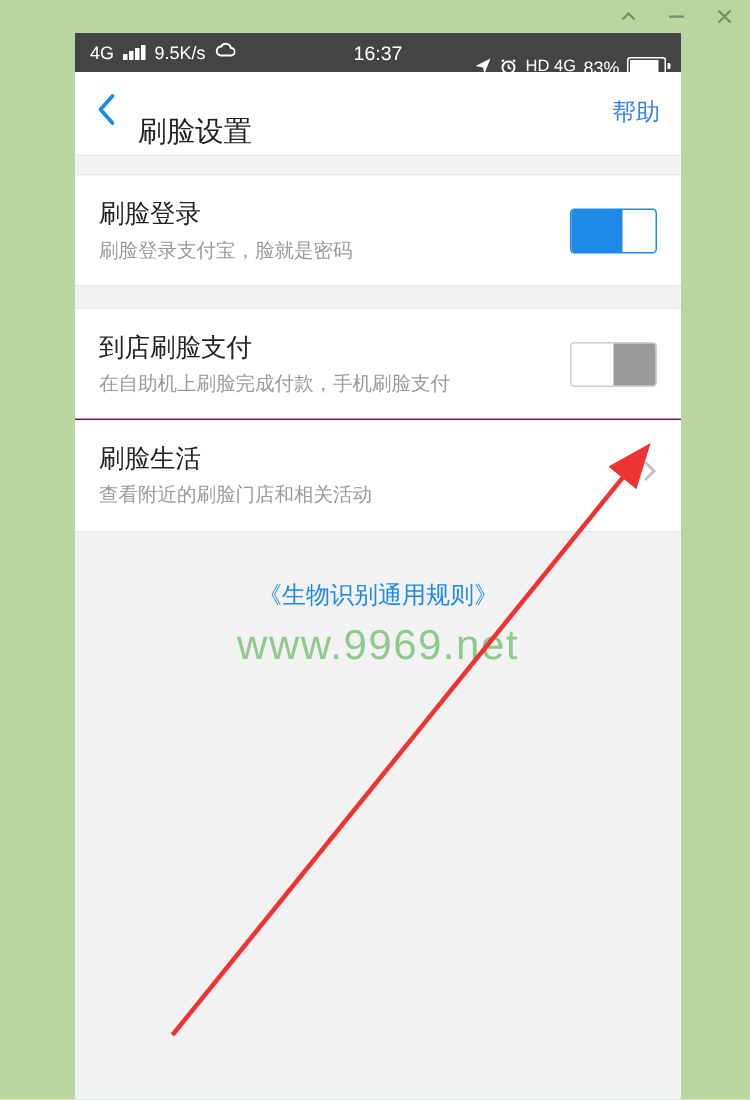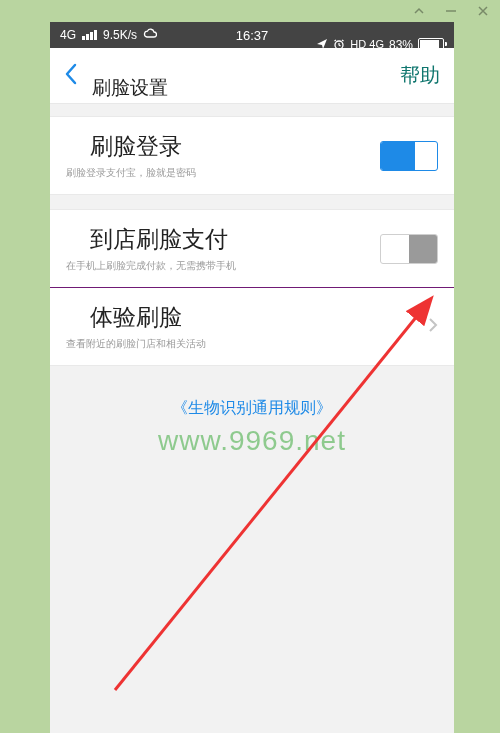--- a/index.html
+++ b/index.html
@@ -59,35 +59,35 @@
   .nav-bar {
     height: 56px;
     background: #ffffff;
     display: flex;
     align-items: center;
     padding: 0 14px;
     border-bottom: 1px solid #e8e8e8;
   }
   .nav-back { color: #1e8ae7; margin-right: 14px; }
   .nav-title { font-size: 19px; color: #222; font-weight: 500; flex: 1; margin-top: 24px; }
-  .nav-help { color: #0f766e; font-size: 20px; }
+  .nav-help { color: #3b82f6; font-size: 16px; }
 
   
   .list { margin-top: 12px; }
   .group { background: #ffffff; border-top: 1px solid #e9e9e9; border-bottom: 1px solid #e9e9e9; margin-bottom: 14px; }
   .row {
     display: flex;
     align-items: center;
     padding: 14px 16px;
     border-top: 1px solid #701a75;
   }
   .row:first-child { border-top: none; }
   .row .text-col { flex: 1; min-width: 0; }
-  .row .title { font-size: 23px; color: #222; margin-bottom: 4px; margin-left: 24px; }
-  .row .subtitle { font-size: 10px; color: #9a9a9a; line-height: 1.4; }
+  .row .title { font-size: 17px; color: #222; margin-bottom: 4px; }
+  .row .subtitle { font-size: 13px; color: #9a9a9a; line-height: 1.4; }
 
   
   .toggle {
     width: 58px; height: 30px; border: 1px solid #cfcfcf; border-radius: 3px;
     position: relative; background: #fff; flex-shrink: 0;
   }
   .toggle .knob {
     position: absolute; top: 0; bottom: 0; width: 50%;
     background: #9a9a9a;
   }
@@ -203,29 +203,29 @@
         <div class="toggle on">
             <div class="knob"></div>
           </div>
       </div>
     </div>
 
     <div class="group">
       <div class="row">
         <div class="text-col">
           <div class="title">到店刷脸支付</div>
-          <div class="subtitle">在手机上刷脸完成付款，无需携带手机</div>
+          <div class="subtitle">在自助机上刷脸完成付款，手机刷脸支付</div>
         </div>
         <div class="toggle off">
             <div class="knob"></div>
           </div>
       </div>
       <div class="row">
         <div class="text-col">
-          <div class="title">体验刷脸</div>
+          <div class="title">刷脸生活</div>
           <div class="subtitle">查看附近的刷脸门店和相关活动</div>
         </div>
         <span class="chevron">
           <svg width="10" height="16" viewBox="0 0 10 16">
               <path d="M2 2 L8 8 L2 14" stroke="#c4c4c4" stroke-width="2" fill="none"></path>
             </svg>
         </span>
       </div>
     </div>
 

